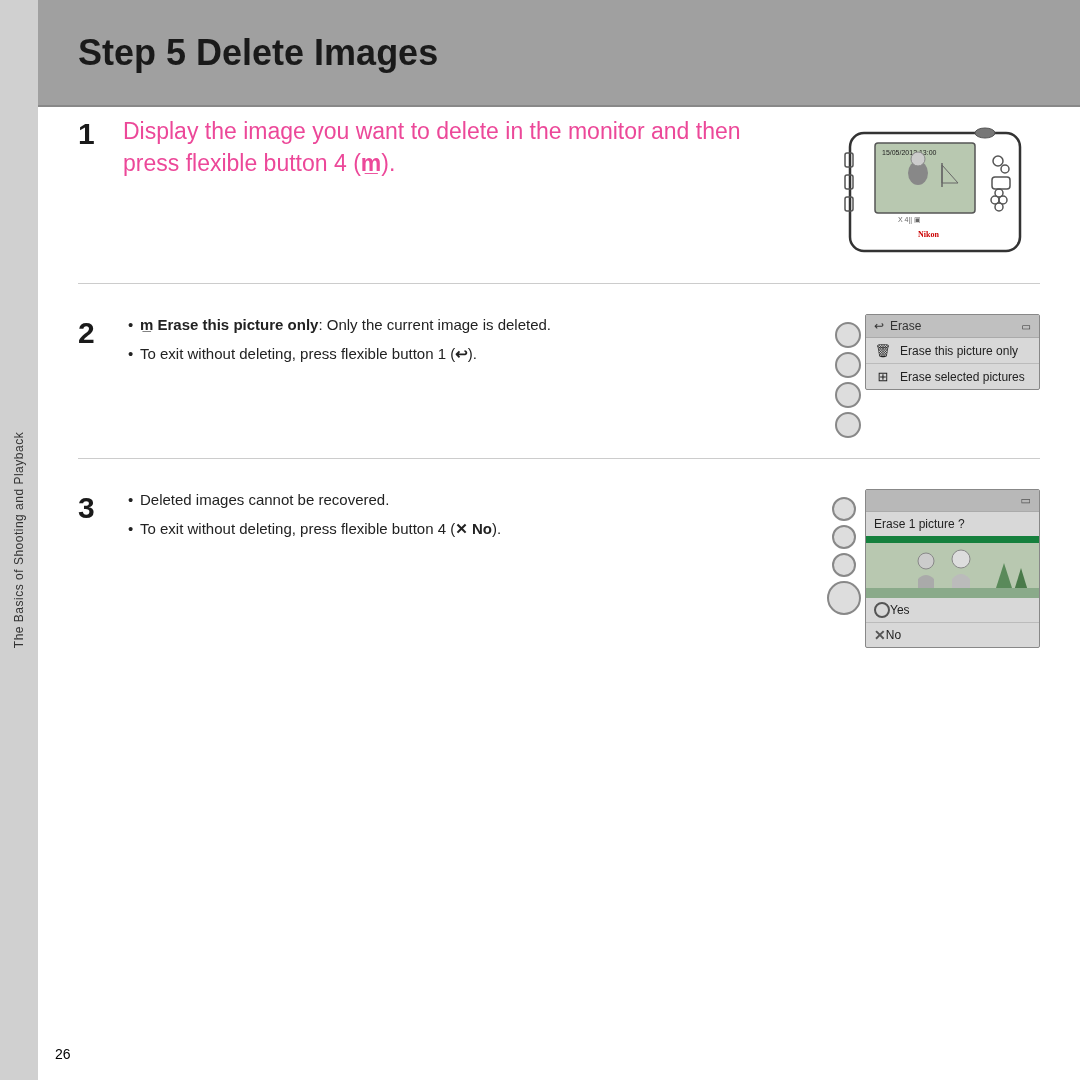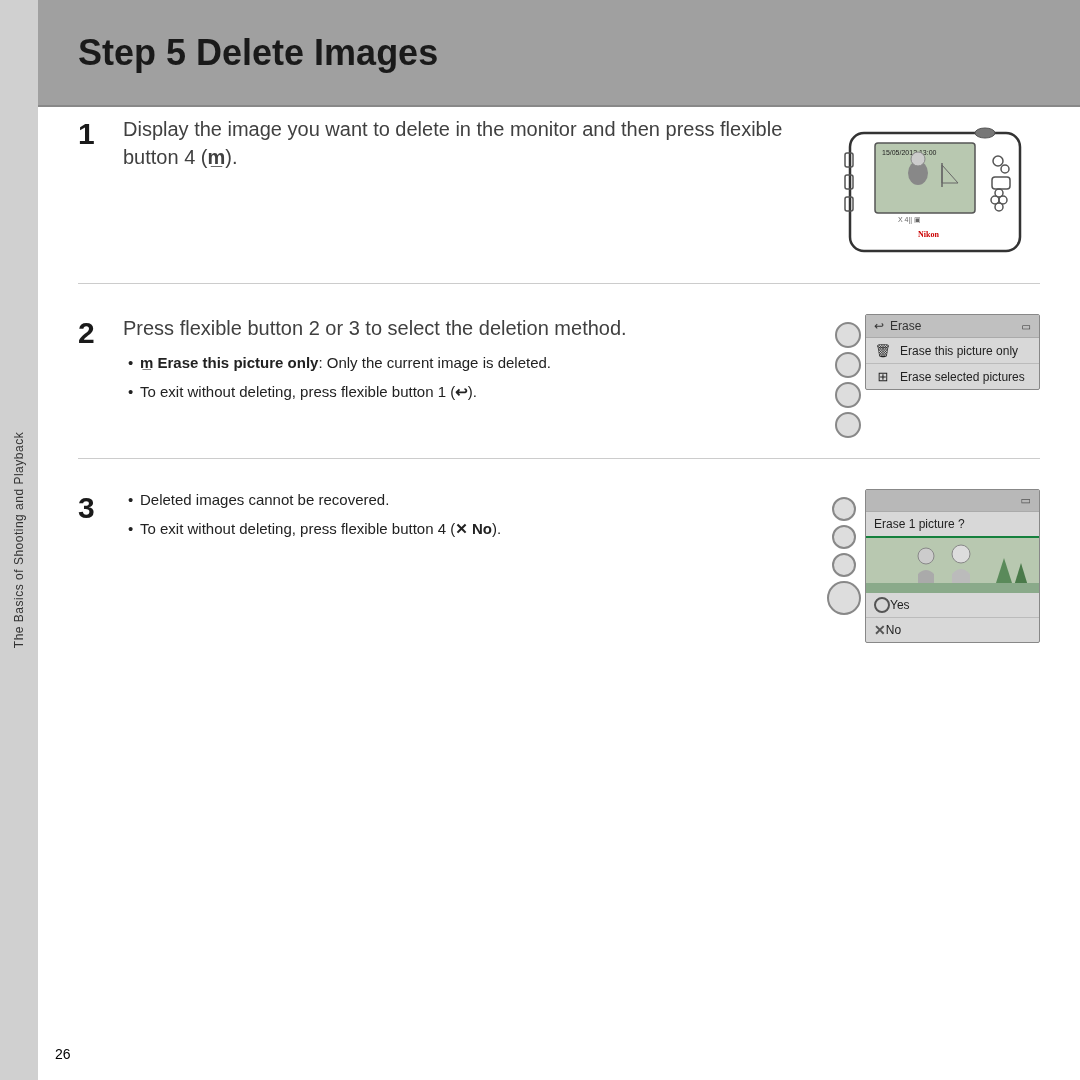--- a/index.html
+++ b/index.html
@@ -84,22 +84,22 @@
       min-width: 45px;
       margin-top: 2px;
     }
 
     .step-content {
       flex: 1;
       padding-right: 20px;
     }
 
     .step-heading {
-      font-size: 20px;
-      color: #404040;
+      font-size: 23px;
+      color: #ec4899;
       line-height: 1.4;
       margin-bottom: 10px;
     }
 
     .step-heading strong {
       font-weight: bold;
     }
 
     .step-body {
       font-size: 15px;
@@ -200,21 +200,21 @@
       font-size: 11px;
       text-align: right;
       color: #555;
       border-bottom: 1px solid #aaa;
     }
 
     .confirm-question {
       padding: 5px 8px;
       font-size: 12px;
       color: #222;
-      border-bottom: 2px solid #15803d;
+      border-bottom: 7px solid #15803d;
     }
 
     .confirm-image-area {
       height: 55px;
       background: #c0c8c0;
       position: relative;
       overflow: hidden;
     }
 
     .confirm-yes-row, .confirm-no-row {
@@ -308,23 +308,20 @@
         <text x="78" y="122" font-size="8" fill="#cc0000" font-weight="bold" font-family="serif">Nikon</text>
 
         <ellipse cx="145" cy="18" rx="10" ry="5" fill="#777" stroke="#555" stroke-width="1"></ellipse>
       </svg>
     </div>
   </div>
 
   <div class="step-row">
     <div class="step-number">2</div>
     <div class="step-content">
-      <div class="step-heading">
-        Press flexible button 2 or 3 to select the deletion method.
-      </div>
       <div class="step-body">
         <ul>
           <li><strong>m̲ Erase this picture only</strong>: Only the current image is deleted.</li>
           <li>To exit without deleting, press flexible button 1 (<strong>↩</strong>).</li>
         </ul>
       </div>
     </div>
     <div class="step-image">
 
       <div class="screen-illus-container">

